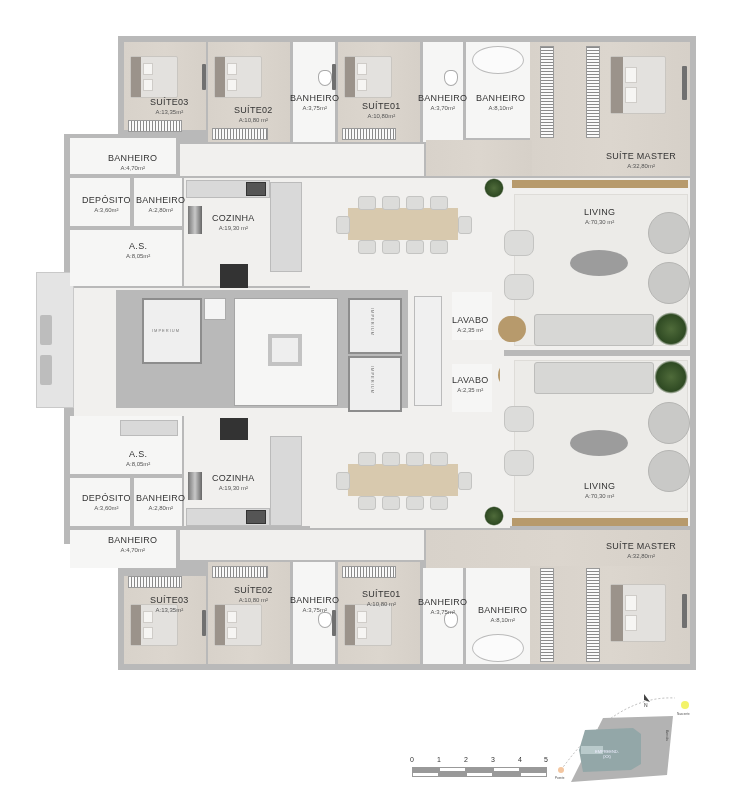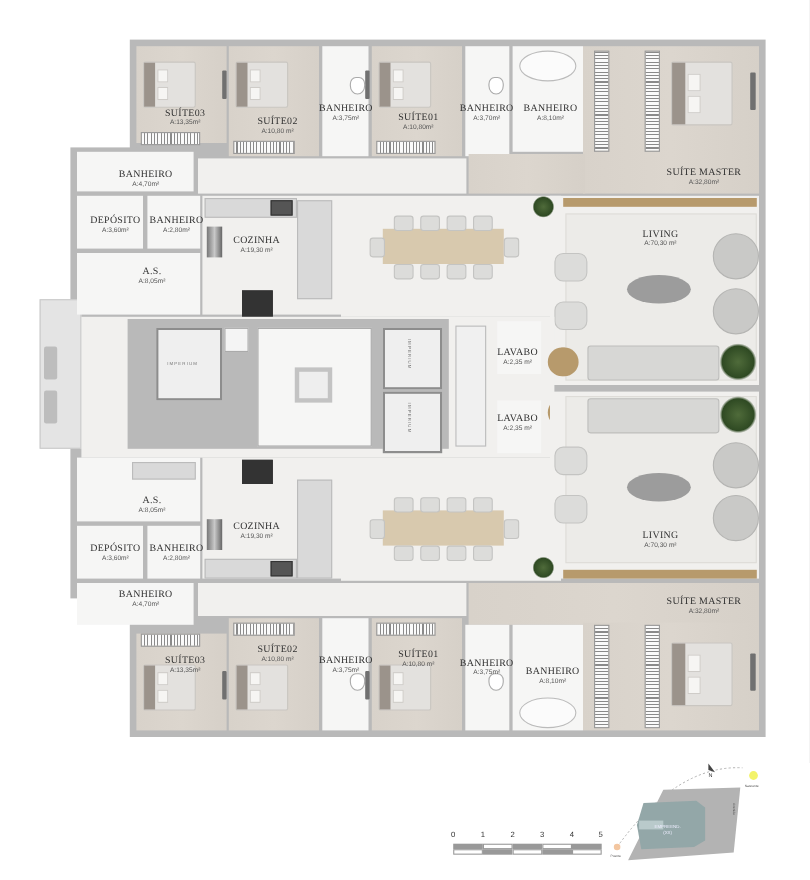--- a/index.html
+++ b/index.html
@@ -4,21 +4,21 @@
 <style>
   html,body{margin:0;padding:0;background:#ffffff;}
   body{width:736px;height:800px;position:relative;overflow:hidden;font-family:"Liberation Sans",sans-serif;color:#3a3a3a;}
   .abs{position:absolute;box-sizing:border-box;}
   .wall{background:#b9b9b9;}
   .floor-wood{background:linear-gradient(90deg,#d8d2ca 0,#dcd6ce 50%,#d6d0c8 100%);}
   .floor-marble{background:#f1f0ee;}
   .floor-tile{background:#f6f6f5;}
   .floor-rug{background:#ecebe8;border:1px solid #dedcd8;}
   .label{position:absolute;text-align:center;line-height:1.1;white-space:nowrap;}
-  .label .name{font-size:9px;letter-spacing:0.3px;color:#333;display:block;font-family:Liberation Serif, serif;}
+  .label .name{font-size:9px;letter-spacing:0.3px;color:#333;display:block;}
   .label .area{font-size:6px;color:#555;display:block;margin-top:1px;}
   .bed{position:absolute;background:#e3e1de;border:1px solid #c9c6c1;border-radius:2px;}
   .bed .pillow{position:absolute;background:#f6f5f3;border:1px solid #cfccc8;}
   .bed .head{position:absolute;background:#9b938b;}
   .wardrobe{position:absolute;background:repeating-linear-gradient(90deg,#fafafa 0 2px,#8a8a8a 2px 3px);border:1px solid #999;}
   .wardrobe-v{position:absolute;background:repeating-linear-gradient(0deg,#fafafa 0 2px,#8a8a8a 2px 3px);border:1px solid #999;}
   .chair{position:absolute;background:#dcdcda;border:1px solid #c4c4c2;border-radius:3px;}
   .table{position:absolute;background:#d8c9ae;}
   .sofa{position:absolute;background:#d7d7d5;border:1px solid #bdbdbb;border-radius:3px;}
   .armchair{position:absolute;background:#c9c9c7;border:1px solid #b5b5b3;border-radius:50%;}

